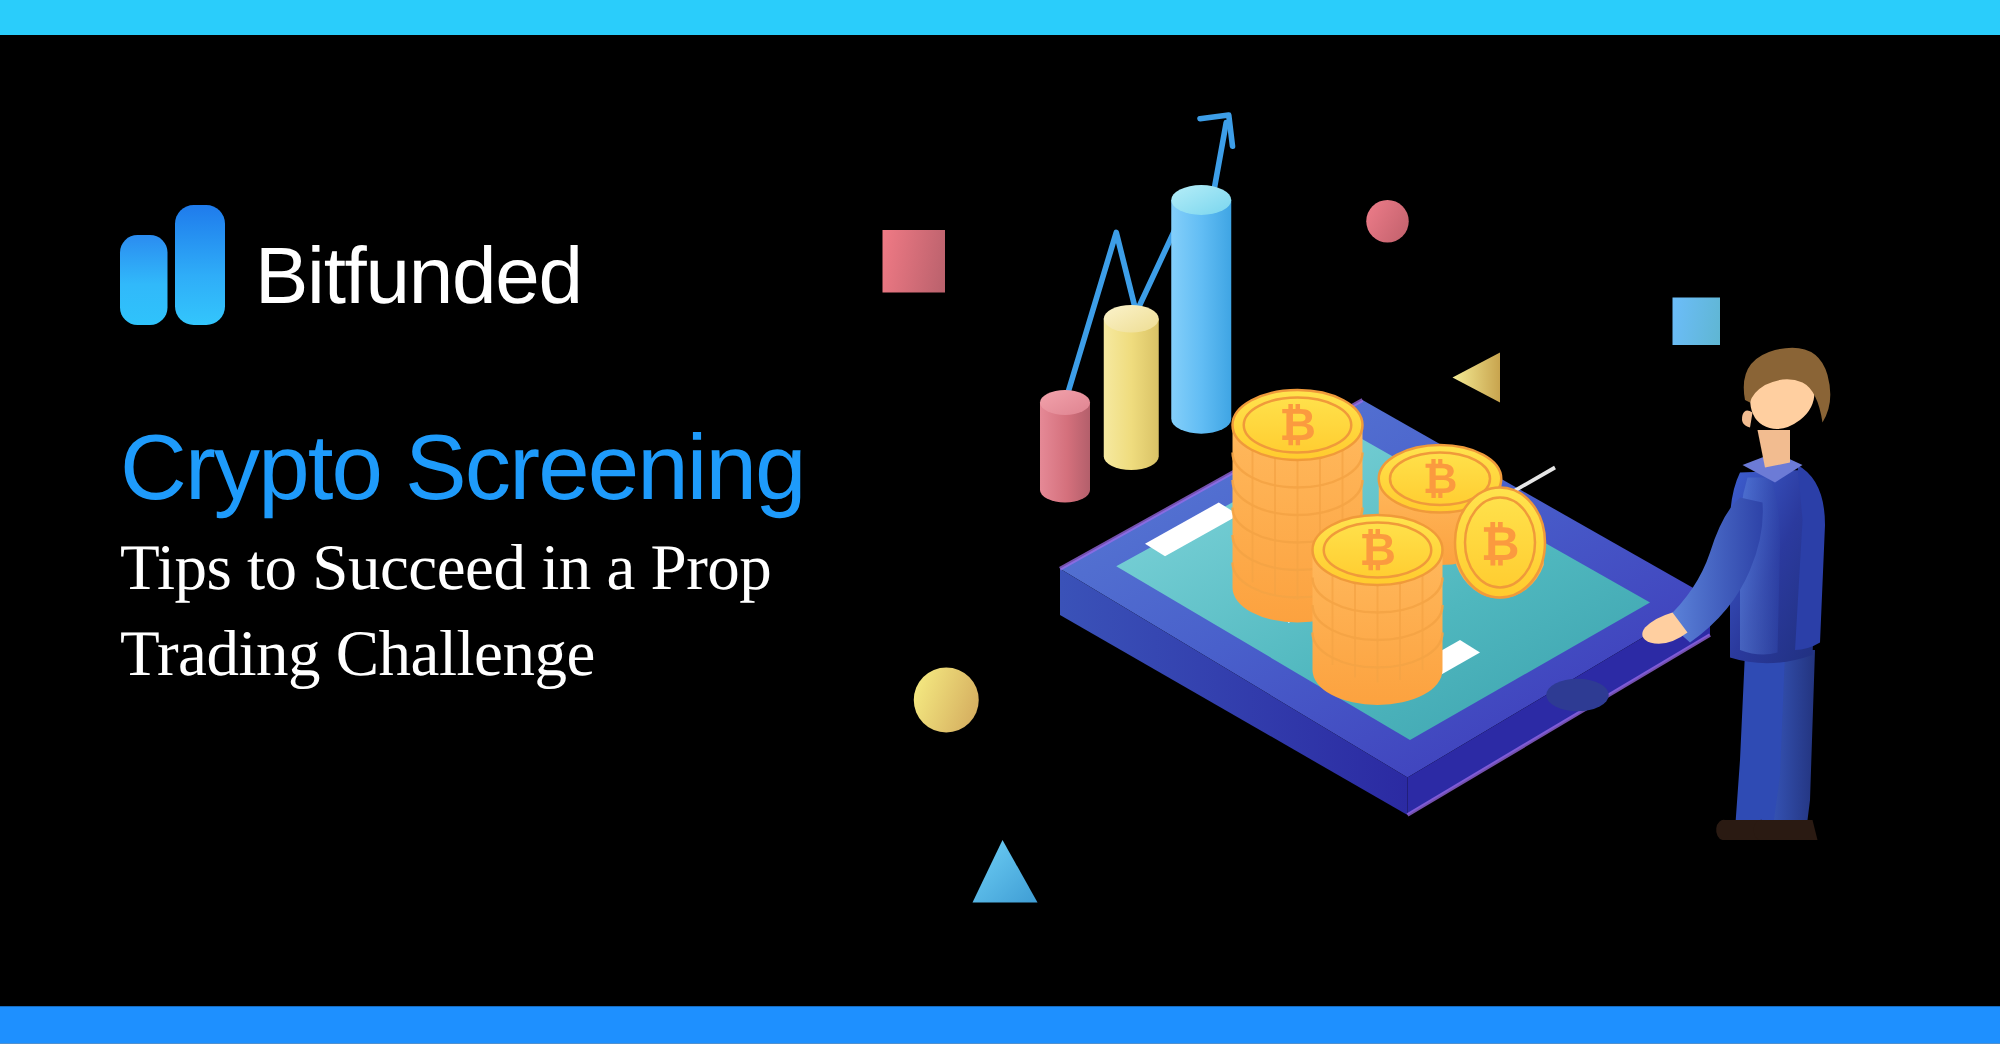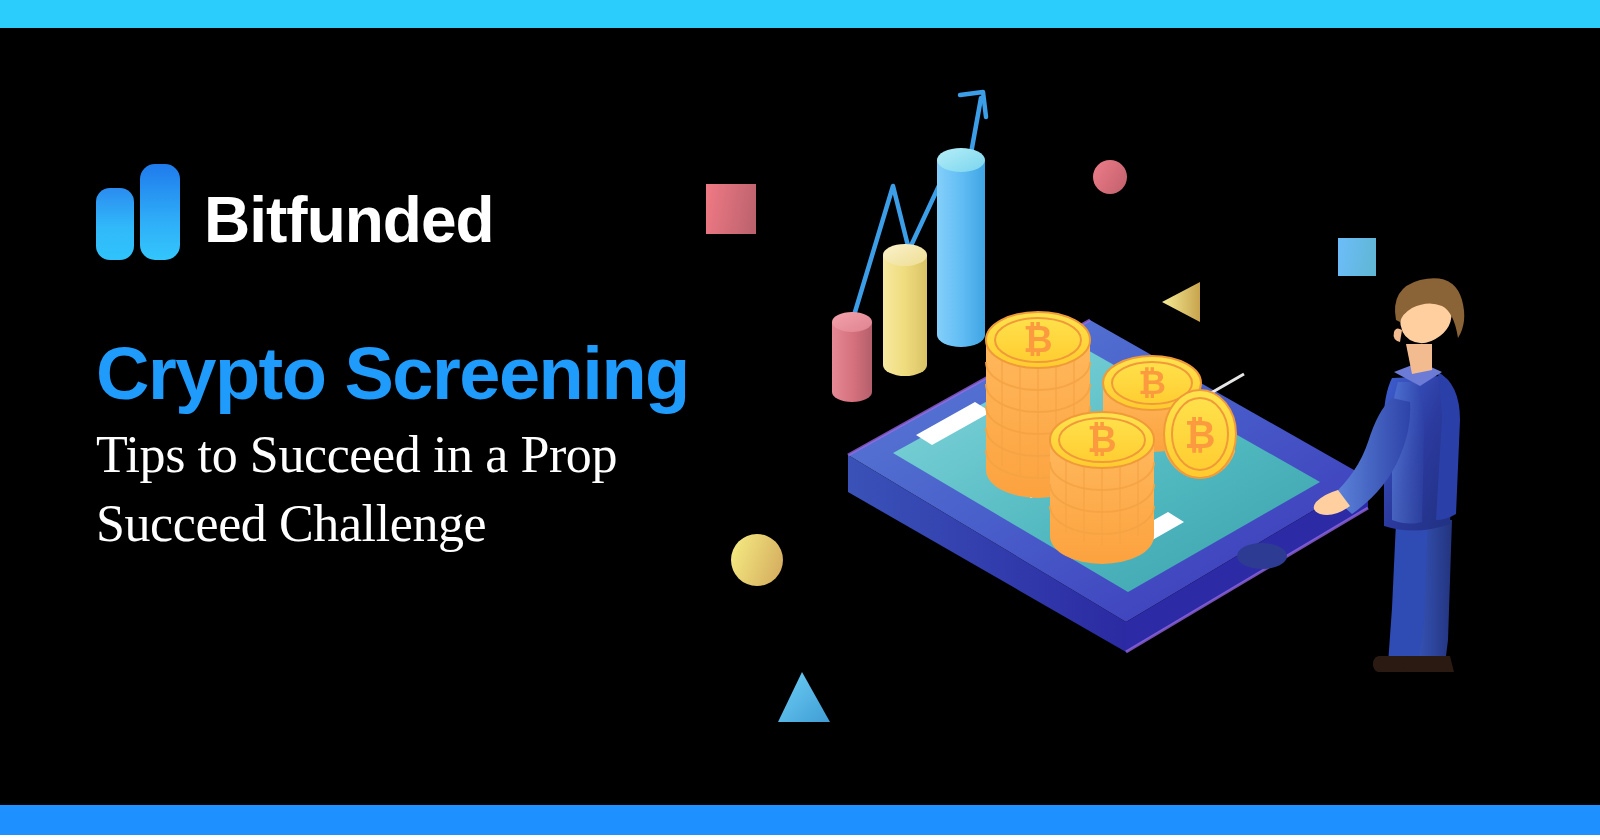--- a/index.html
+++ b/index.html
@@ -59,36 +59,36 @@
   }
   .logo-bar-right {
     position: absolute;
     left: 44px; bottom: 0;
     width: 40px; height: 96px;
     border-radius: 15px;
     background: linear-gradient(180deg, #1F7BEC 0%, #2FAEF8 60%, #33C6FC 100%);
   }
   .logo-word {
     font-size: 64px;
-    font-weight: 700;
+    font-weight: 400;
     color: #FFFFFF;
     letter-spacing: -1px;
     line-height: 1;
     padding-bottom: 8px;
   }
 
   
   .headline {
     position: absolute;
     left: 96px; top: 336px;
     width: 720px;
   }
   .headline-main {
     font-size: 74px;
-    font-weight: 700;
+    font-weight: 400;
     color: #1E9BFB;
     letter-spacing: -1.5px;
     line-height: 1.02;
     margin: 0;
   }
   .headline-sub {
     font-size: 52px;
     font-weight: 400;
     color: #FFFFFF;
     line-height: 1.32;
@@ -356,20 +356,20 @@
       <div class="logo-bar-left"></div>
       <div class="logo-bar-right"></div>
     </div>
     <div class="logo-word">Bitfunded</div>
   </div>
 
   <div class="headline">
     <h1 class="headline-main">Crypto Screening</h1>
     <p class="headline-sub">
       <span>Tips to Succeed in a Prop</span><br>
-      <span>Succeed Challenge</span>
+      <span>Trading Challenge</span>
     </p>
   </div>
 
   <div class="strip-bottom-blue"></div>
   <div class="strip-bottom-white"></div>
 
 </div>
 
 </body></html>

